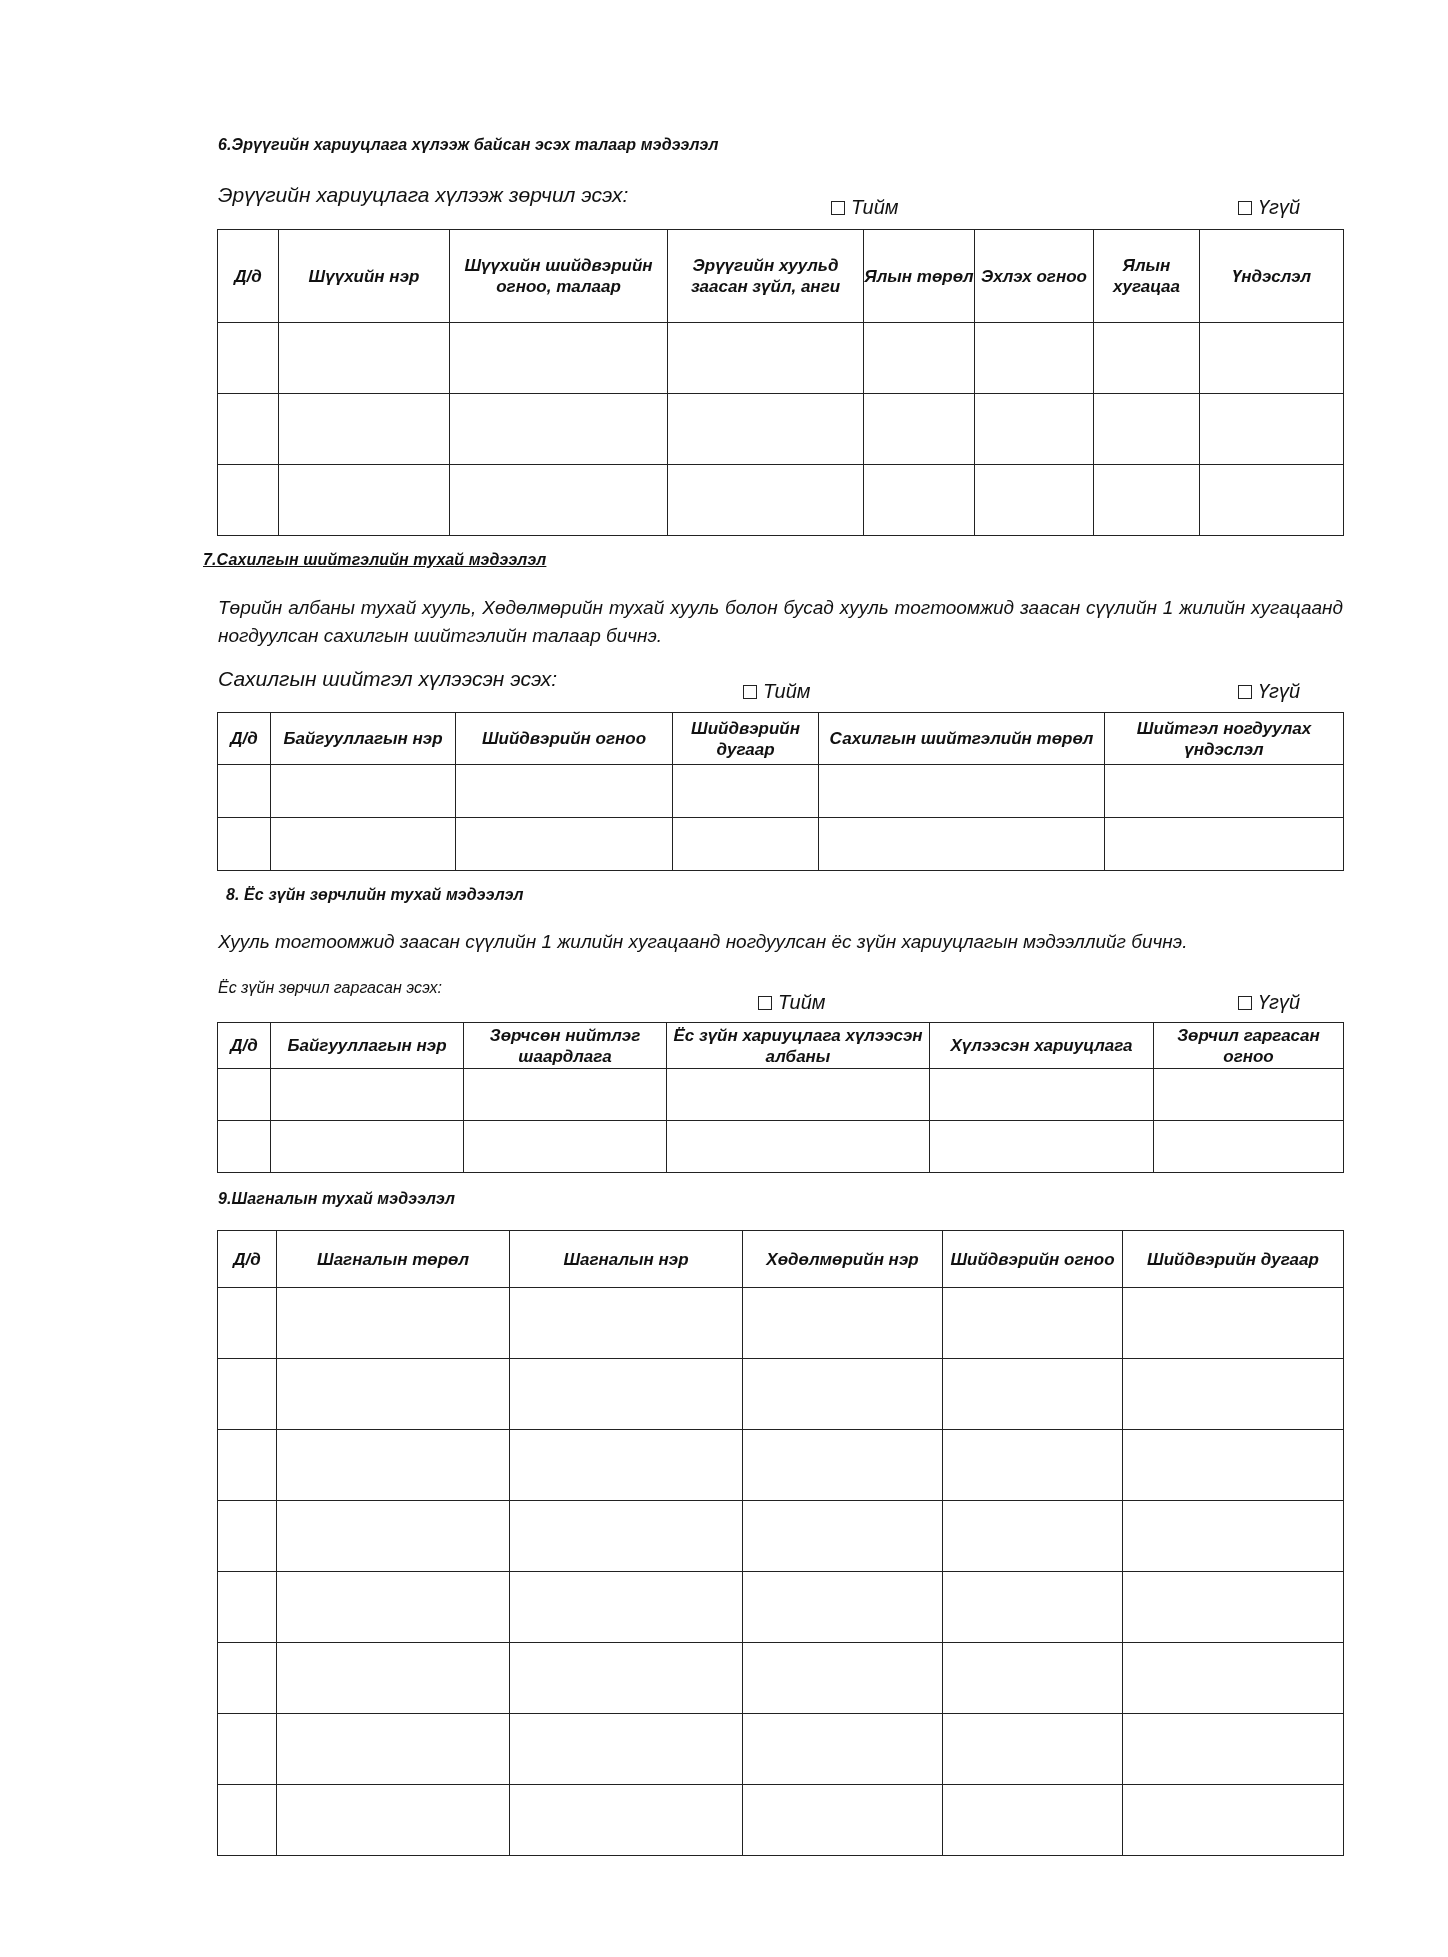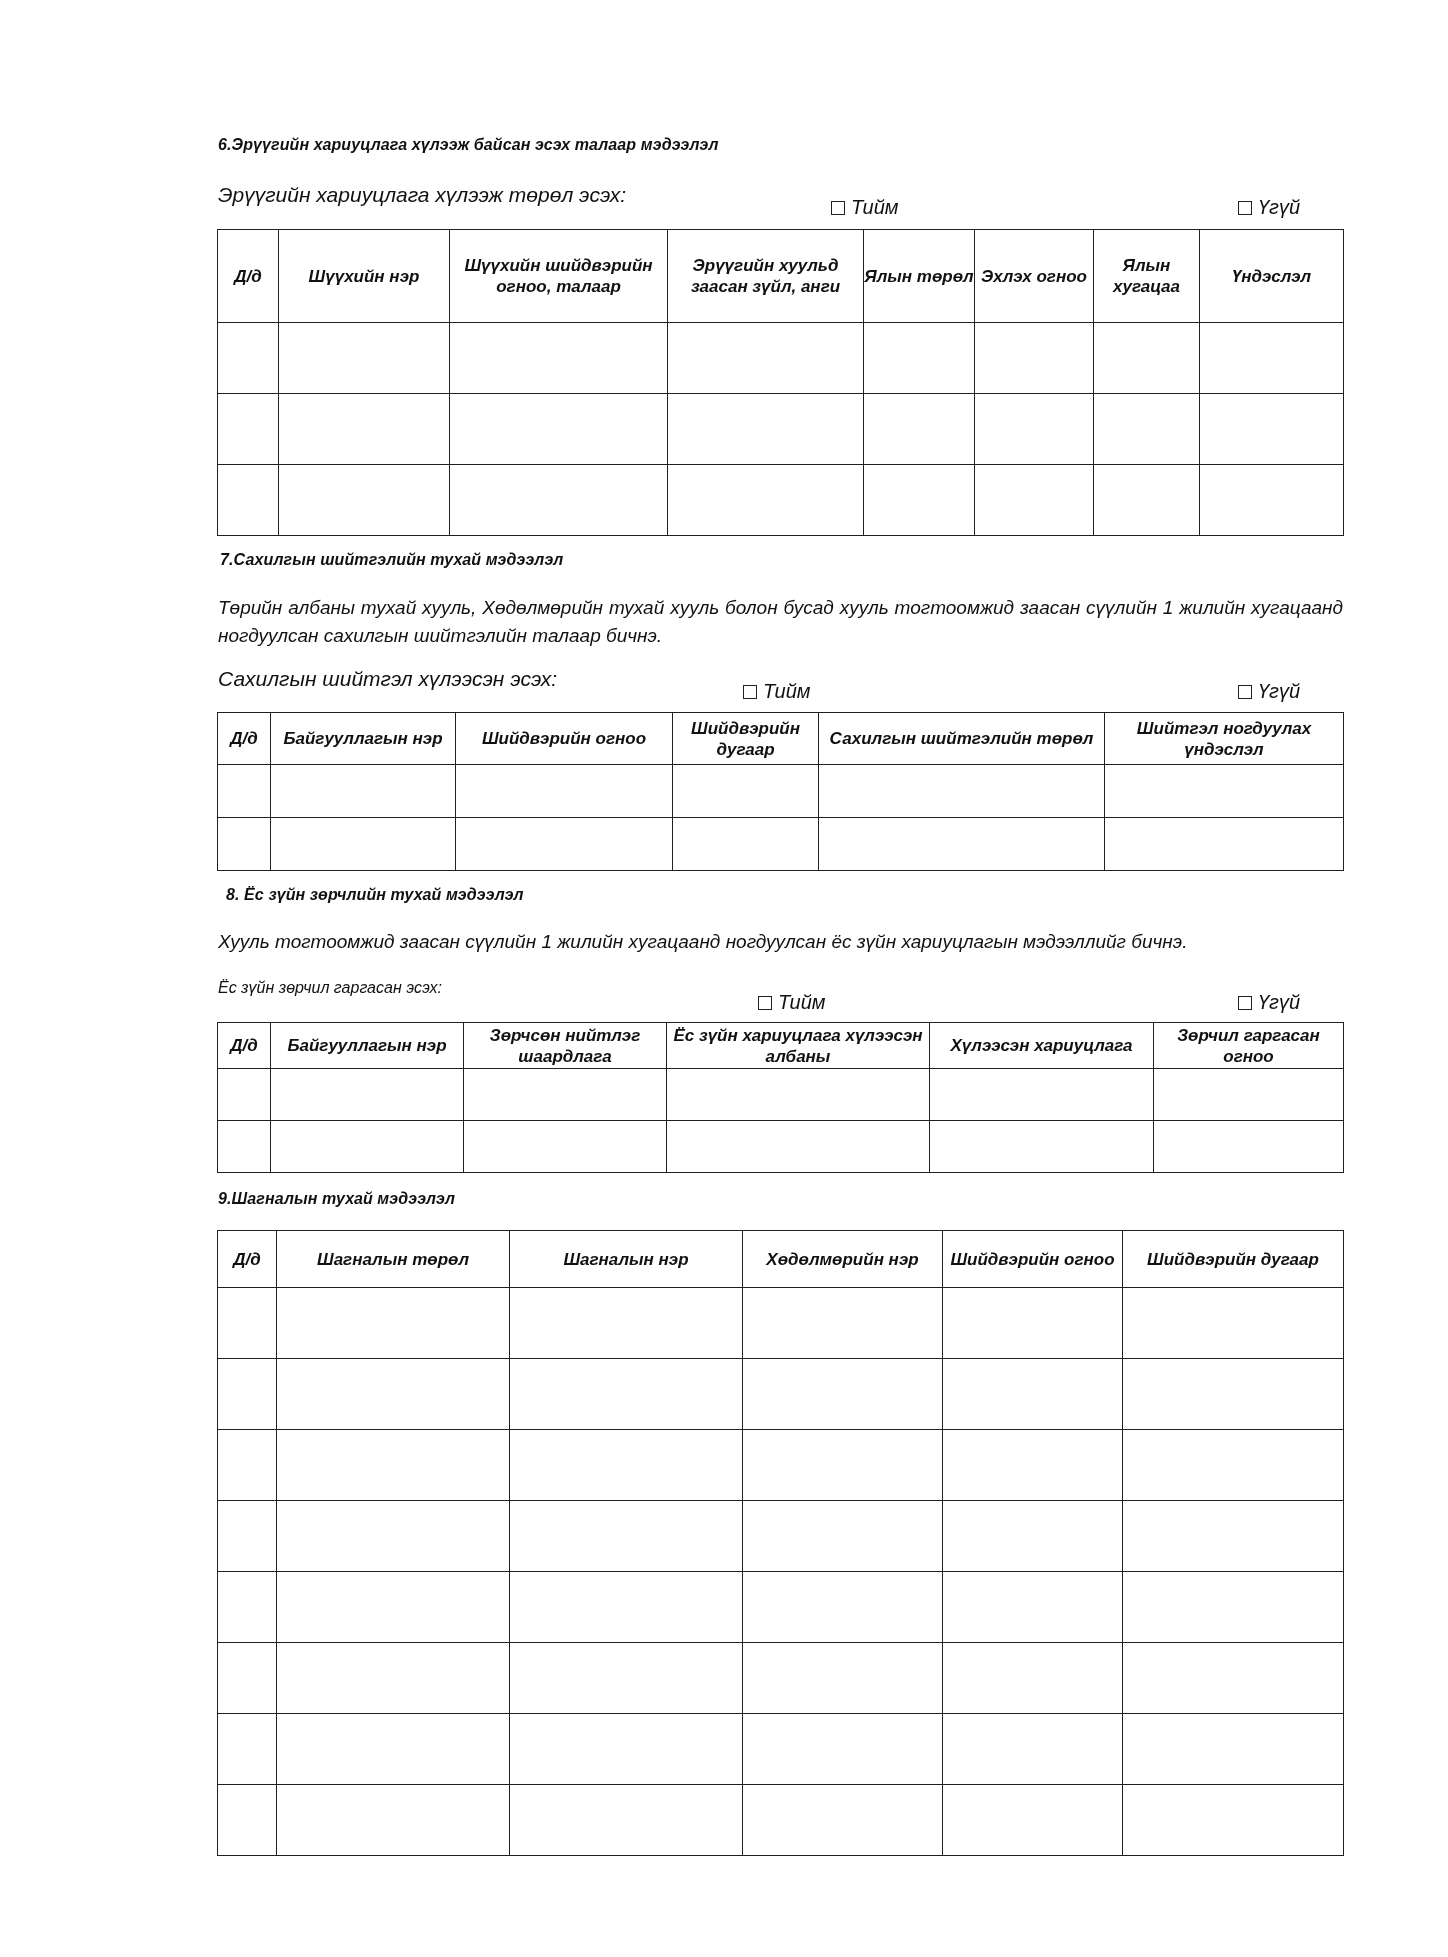--- a/index.html
+++ b/index.html
@@ -13,21 +13,21 @@
   .box { width: 14px; height: 14px; border: 1.5px solid #222; display: inline-block; box-sizing: border-box; }
   table.form { position: absolute; border-collapse: collapse; table-layout: fixed; }
   table.form td, table.form th { border: 1.6px solid #222; padding: 0; }
   table.form th { font-weight: bold; font-style: italic; font-size: 17px; line-height: 21px; text-align: center; vertical-align: middle; }
   table.form td { background: #fff; }
 </style>
 </head>
 <body>
 
 <div class="abs sec-title" style="left:218px; top:136px;">6.Эрүүгийн хариуцлага хүлээж байсан эсэх талаар мэдээлэл</div>
-<div class="abs q-label" style="left:218px; top:183px;">Эрүүгийн хариуцлага хүлээж төрөл эсэх:</div>
+<div class="abs q-label" style="left:218px; top:183px;">Эрүүгийн хариуцлага хүлээж зөрчил эсэх:</div>
 <label class="abs opt" style="left:831px; top:184px;">
   <span class="box"></span>
   <span>Тийм</span>
 </label>
 <label class="abs opt" style="left:1238px; top:184px;">
   <span class="box"></span>
   <span>Үгүй</span>
 </label>
 <table class="form" id="t6" style="left:217px; top:229px; width:1126px;">
   <colgroup>
@@ -79,21 +79,21 @@
         <td></td>
         <td></td>
         <td></td>
         <td></td>
         <td></td>
         <td></td>
       </tr>
     </tbody>
 </table>
 
-<div class="abs sec-title" style="left:220px; top:551px;">7.Сахилгын шийтгэлийн тухай мэдээлэл</div>
+<div class="abs sec-title" style="left:203px; top:551px;text-decoration:underline;">7.Сахилгын шийтгэлийн тухай мэдээлэл</div>
 <div class="abs desc" style="left:218px; top:594px; width:1125px;">Төрийн албаны тухай хууль, Хөдөлмөрийн тухай хууль болон бусад хууль тогтоомжид заасан сүүлийн 1 жилийн хугацаанд ногдуулсан сахилгын шийтгэлийн талаар бичнэ.</div>
 <div class="abs q-label" style="left:218px; top:667px;">Сахилгын шийтгэл хүлээсэн эсэх:</div>
 <label class="abs opt" style="left:743px; top:668px;">
   <span class="box"></span>
   <span>Тийм</span>
 </label>
 <label class="abs opt" style="left:1238px; top:668px;">
   <span class="box"></span>
   <span>Үгүй</span>
 </label>

